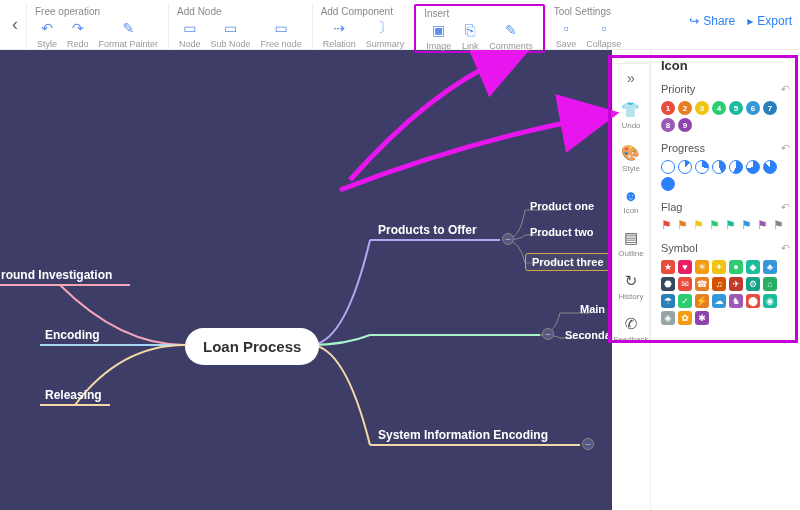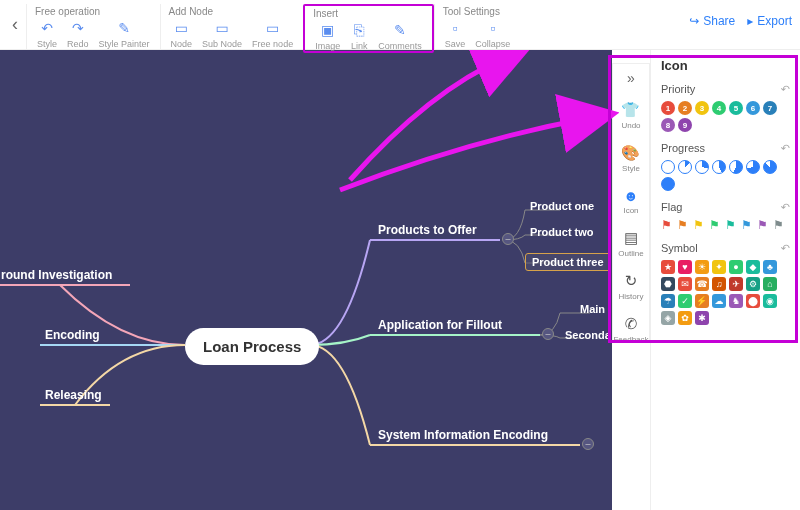--- a/index.html
+++ b/index.html
@@ -54,38 +54,51 @@
       <div class="item">
           <div class="item-icon">↶</div>
           <div class="item-label">Style</div>
         </div>
       <div class="item">
           <div class="item-icon">↷</div>
           <div class="item-label">Redo</div>
         </div>
       <div class="item">
           <div class="item-icon">✎</div>
-          <div class="item-label">Style Painter</div>
+          <div class="item-label">Format Painter</div>
         </div>
     </div>
   </div>
   <div class="group">
     <div class="group-label">Add Node</div>
     <div class="group-items">
       <div class="item">
           <div class="item-icon">▭</div>
           <div class="item-label">Node</div>
         </div>
       <div class="item">
           <div class="item-icon">▭</div>
           <div class="item-label">Sub Node</div>
         </div>
       <div class="item">
           <div class="item-icon">▭</div>
           <div class="item-label">Free node</div>
+        </div>
+    </div>
+  </div>
+  <div class="group">
+    <div class="group-label">Add Component</div>
+    <div class="group-items">
+      <div class="item">
+          <div class="item-icon">⇢</div>
+          <div class="item-label">Relation</div>
+        </div>
+      <div class="item">
+          <div class="item-icon">〕</div>
+          <div class="item-label">Summary</div>
         </div>
     </div>
   </div>
   <div class="group insert">
     <div class="group-label">Insert</div>
     <div class="group-items">
       <div class="item">
           <div class="item-icon">▣</div>
           <div class="item-label">Image</div>
         </div>
@@ -146,21 +159,20 @@
   </svg>
   <div class="node center" style="left:185px;top:278px">Loan Process</div>
   <div class="node" style="left:1px;top:218px">round Investigation</div>
   <div class="node" style="left:45px;top:278px">Encoding</div>
   <div class="node" style="left:45px;top:338px">Releasing</div>
   <div class="node" style="left:378px;top:173px">Products to Offer</div>
   <div class="dot" style="left:502px;top:183px">–</div>
   <div class="node leaf" style="left:530px;top:150px">Product one</div>
   <div class="node leaf" style="left:530px;top:176px">Product two</div>
   <div class="node leaf sel" style="left:525px;top:203px">Product three</div>
-  <div class="node" style="left:378px;top:268px">Application for Fillout</div>
   <div class="dot" style="left:542px;top:278px">–</div>
   <div class="node leaf" style="left:580px;top:253px">Main</div>
   <div class="node leaf" style="left:565px;top:279px">Seconda</div>
   <div class="node" style="left:378px;top:378px">System Information Encoding</div>
   <div class="dot" style="left:582px;top:388px">–</div>
 </div>
 
 <svg class="arrow1" style="top:50px;left:330px" width="300" height="200">
   <defs>
       <marker id="ah" markerWidth="12" markerHeight="12" refX="6" refY="6" orient="auto">

